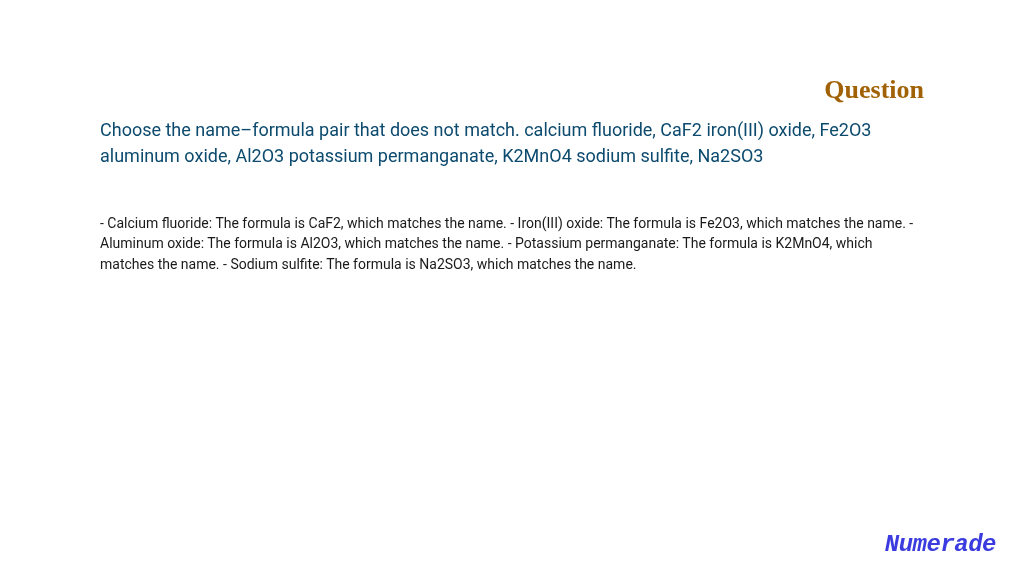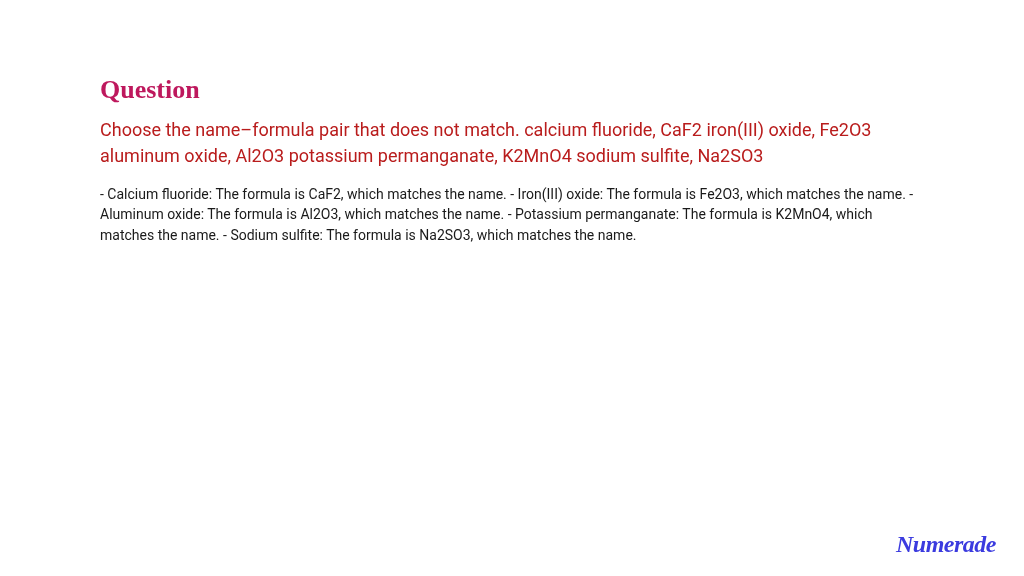--- a/index.html
+++ b/index.html
@@ -12,39 +12,40 @@
       height: 576px;
       background: #ffffff;
       font-family: -apple-system, BlinkMacSystemFont, 'Segoe UI', Roboto, Helvetica, Arial, sans-serif;
       position: relative;
       padding: 75px 100px 0 100px;
     }
     .question-heading {
       font-family: Georgia, 'Times New Roman', serif;
       font-size: 26px;
       font-weight: bold;
-      color: #be185d;
+      color: #a16207;
       margin-bottom: 12px;
+      text-align: right;
     }
     .question-text {
       font-size: 18px;
       line-height: 1.45;
-      color: #b91c1c;
-      margin-bottom: 15px;
+      color: #0c4a6e;
+      margin-bottom: 44px;
     }
     .answer-text {
       font-size: 14px;
       line-height: 1.45;
       color: #1a1a1a;
     }
     .brand-logo {
       position: absolute;
       bottom: 18px;
       right: 28px;
-      font-family: Liberation Serif, serif;
+      font-family: Liberation Mono, monospace;
       font-size: 24px;
       font-weight: bold;
       color: #3b3bdf;
       font-style: italic;
       letter-spacing: -0.5px;
     }
   </style>
 </head>
 <body>
 

